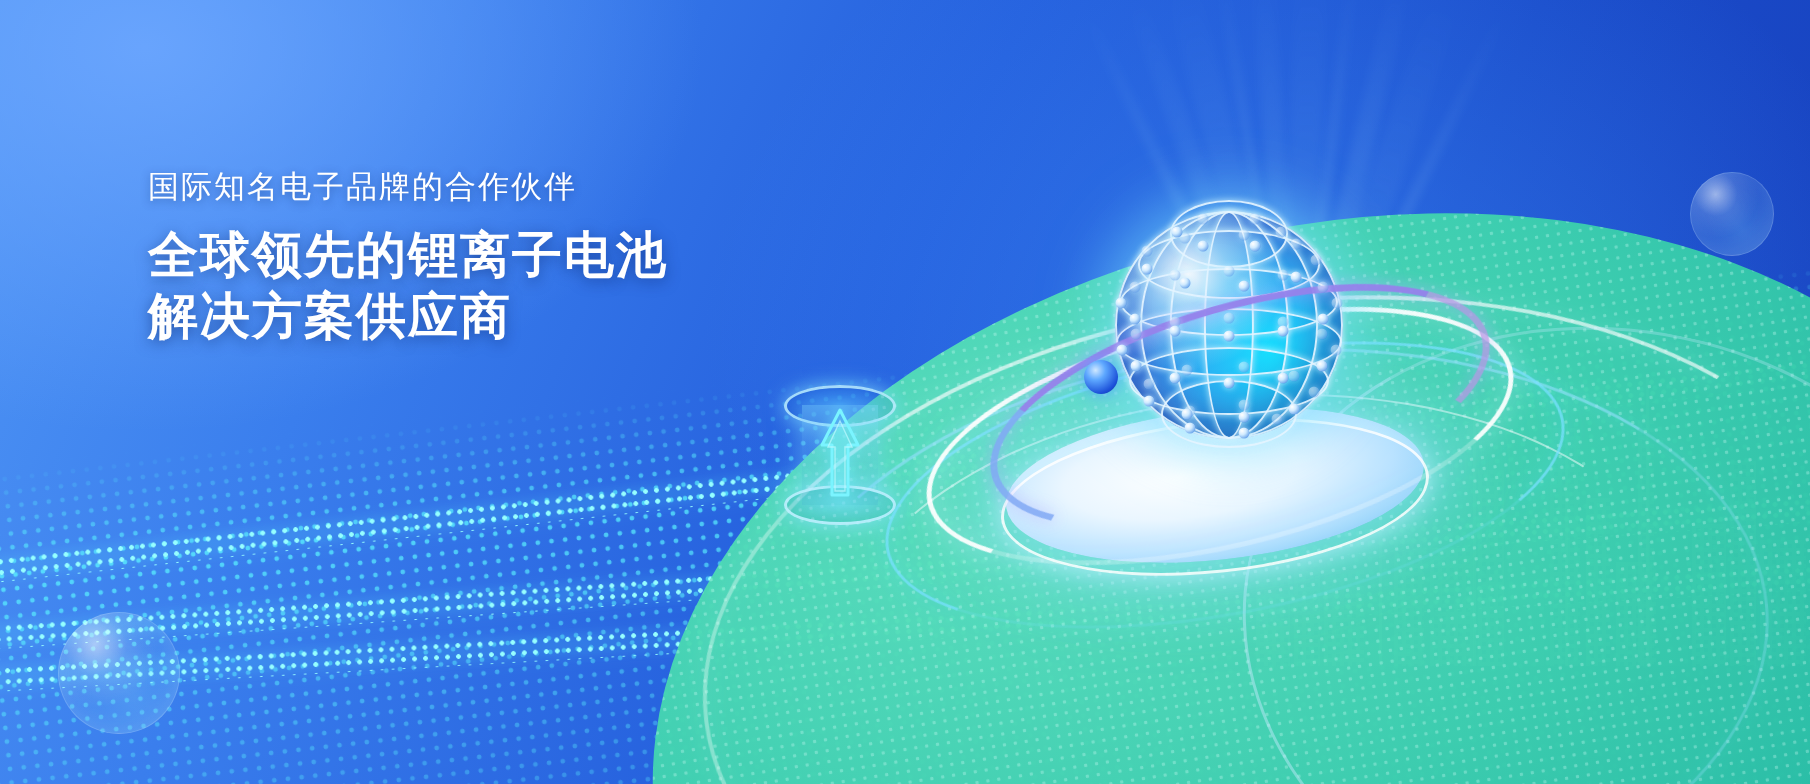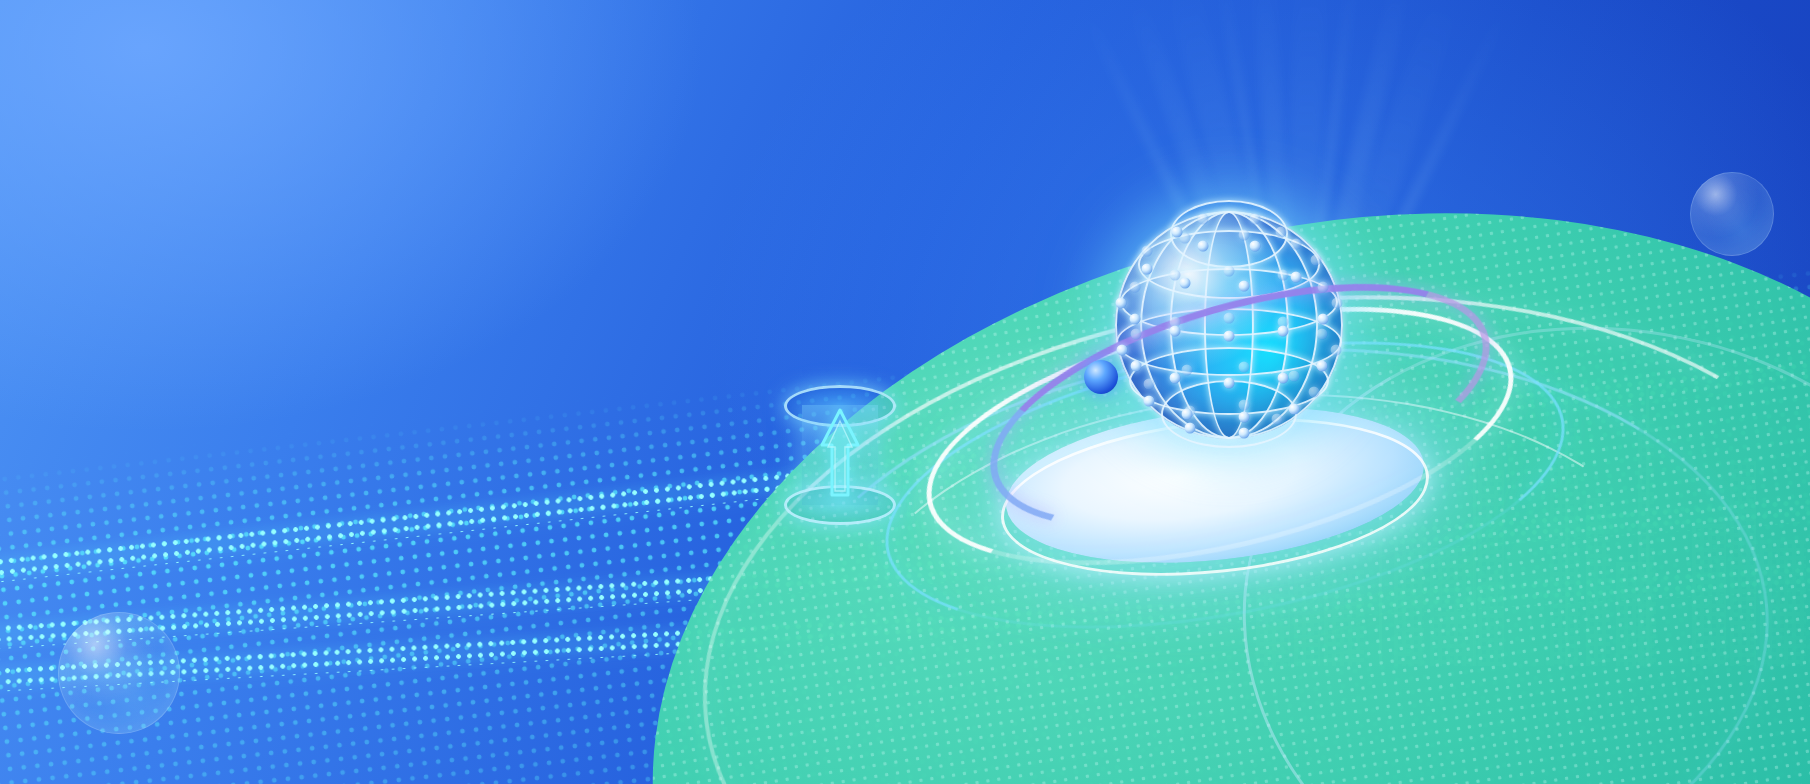--- a/index.html
+++ b/index.html
@@ -326,14 +326,21 @@
         <div class="node" style="left: 128.98px; top: 222.096px; opacity: 1; z-index: 3;"></div>
         <div class="node" style="left: 74.7828px; top: 216.813px; opacity: 1; z-index: 3;"></div>
         <div class="node" style="left: 74.7828px; top: 199.718px; opacity: 0.55; z-index: 1;"></div>
         <div class="node" style="left: 128.98px; top: 194.435px; opacity: 0.55; z-index: 1;"></div>
       </div>
 
     <div class="ring ring-main"></div>
     <div class="marker-ball"></div>
   </div>
 
+  <div class="copy">
+    <div class="eyebrow">国际知名电子品牌的合作伙伴</div>
+    <div class="headline">
+      <div>全球领先的锂离子电池</div>
+      <div>解决方案供应商</div>
+    </div>
+  </div>
 
 </div>
 
 </body></html>

